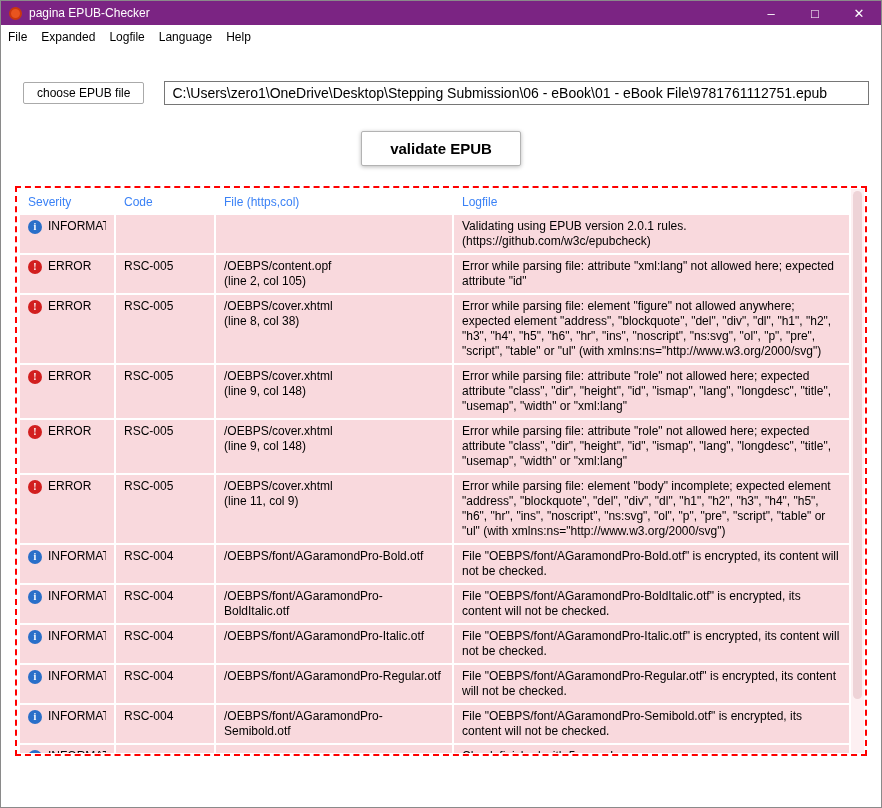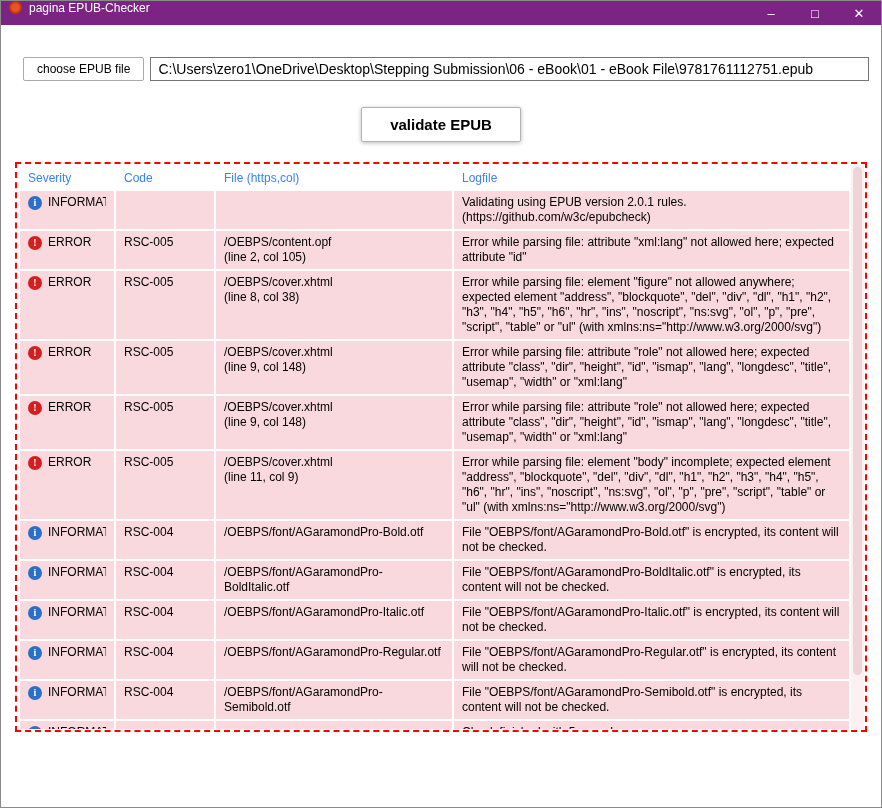--- a/index.html
+++ b/index.html
@@ -4,41 +4,41 @@
 <style>
   * { box-sizing: border-box; }
   html,body { margin:0; padding:0; background:#cccccc; }
   body { font-family:"Liberation Sans", sans-serif; }
   .window{
     width:882px; height:808px; background:#ffffff; border:1px solid #8a8a8a;
     display:flex; flex-direction:column; overflow:hidden; position:relative;
   }
   
   .titlebar{
-    height:24px; background:#7b2483; display:flex; 
+    height:24px; background:#7b2483; display:flex; align-items:center;
     padding-left:8px; gap:7px; flex:none;
   }
   .app-icon{
     width:13px; height:13px; border-radius:50%;
     background:#e8541f; border:2px solid #c9370f; flex:none;
   }
   .title-text{ color:#ffffff; font-size:12px; }
   .win-controls{ margin-left:auto; display:flex; height:100%; }
   .win-btn{
     width:44px; display:flex; align-items:center; justify-content:center;
     color:#ffffff; font-size:13px; cursor:default;
   }
   
   .menubar{
     height:24px; display:flex; align-items:center; background:#ffffff;
     font-size:12px; color:#000; flex:none;
   }
   .menu-item{ padding:4px 7px; cursor:default; }
   
-  .file-row{ display:flex; gap:6px; margin:32px 12px 0 22px; }
+  .file-row{ display:flex; gap:20px; margin:32px 12px 0 22px;align-items:center; }
   .choose-btn{
     font-family:inherit; font-size:12px; padding:3px 13px; background:#ffffff;
     border:1px solid #aaaaaa; border-radius:2px; white-space:nowrap; color:#000;
   }
   .path-input{
     flex:1; font-family:inherit; font-size:14px; padding:3px 7px;
     border:1px solid #767676; color:#000; background:#fff;
   }
   
   .validate-btn{
@@ -89,20 +89,27 @@
   <div class="titlebar">
     <span class="app-icon"></span>
     <span class="title-text">pagina EPUB-Checker</span>
     <div class="win-controls">
       <span class="win-btn">–</span>
       <span class="win-btn">□</span>
       <span class="win-btn">✕</span>
     </div>
   </div>
 
+  <div class="menubar">
+      <span class="menu-item">File</span>
+      <span class="menu-item">Expanded</span>
+      <span class="menu-item">Logfile</span>
+      <span class="menu-item">Language</span>
+      <span class="menu-item">Help</span>
+    </div>
 
   <div class="file-row">
     <button class="choose-btn">choose EPUB file</button>
     <input class="path-input" type="text" value="C:\Users\zero1\OneDrive\Desktop\Stepping Submission\06 - eBook\01 - eBook File\9781761112751.epub" style="">
   </div>
 
   <button class="validate-btn">validate EPUB</button>
 
   <div class="results">
     <div class="table-wrap">

